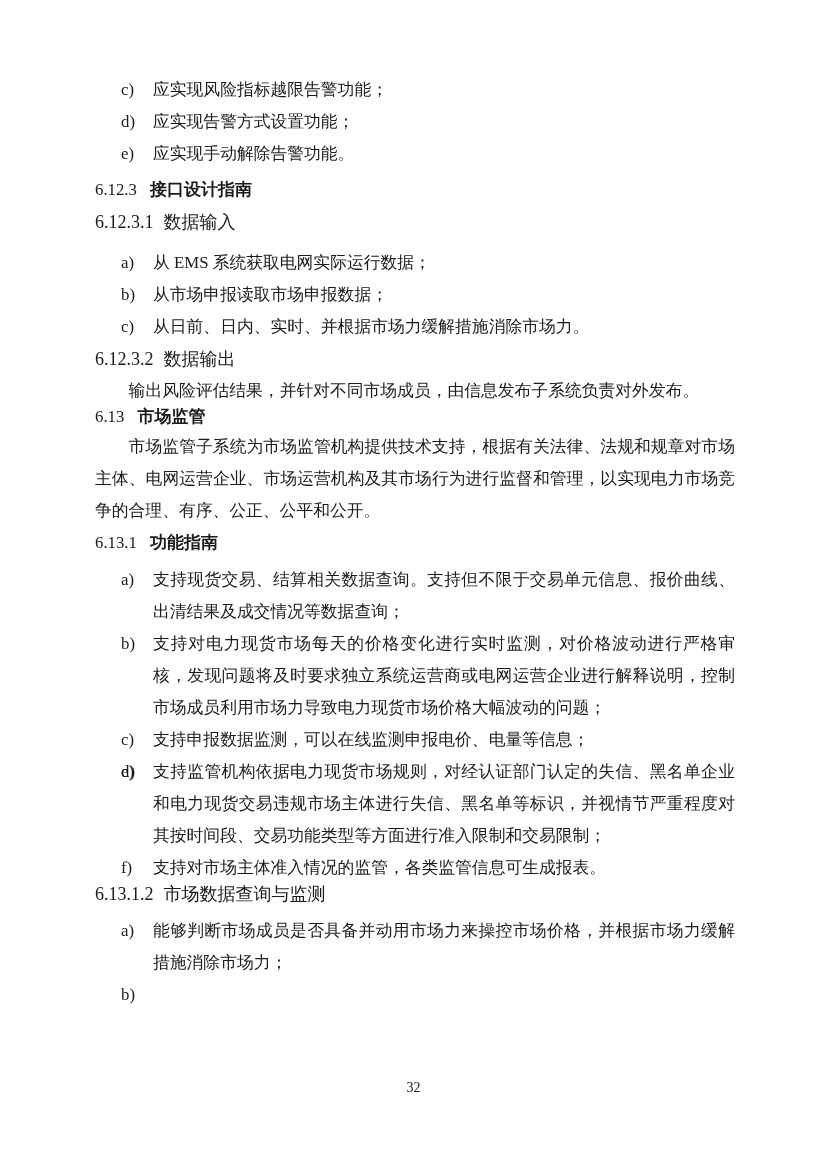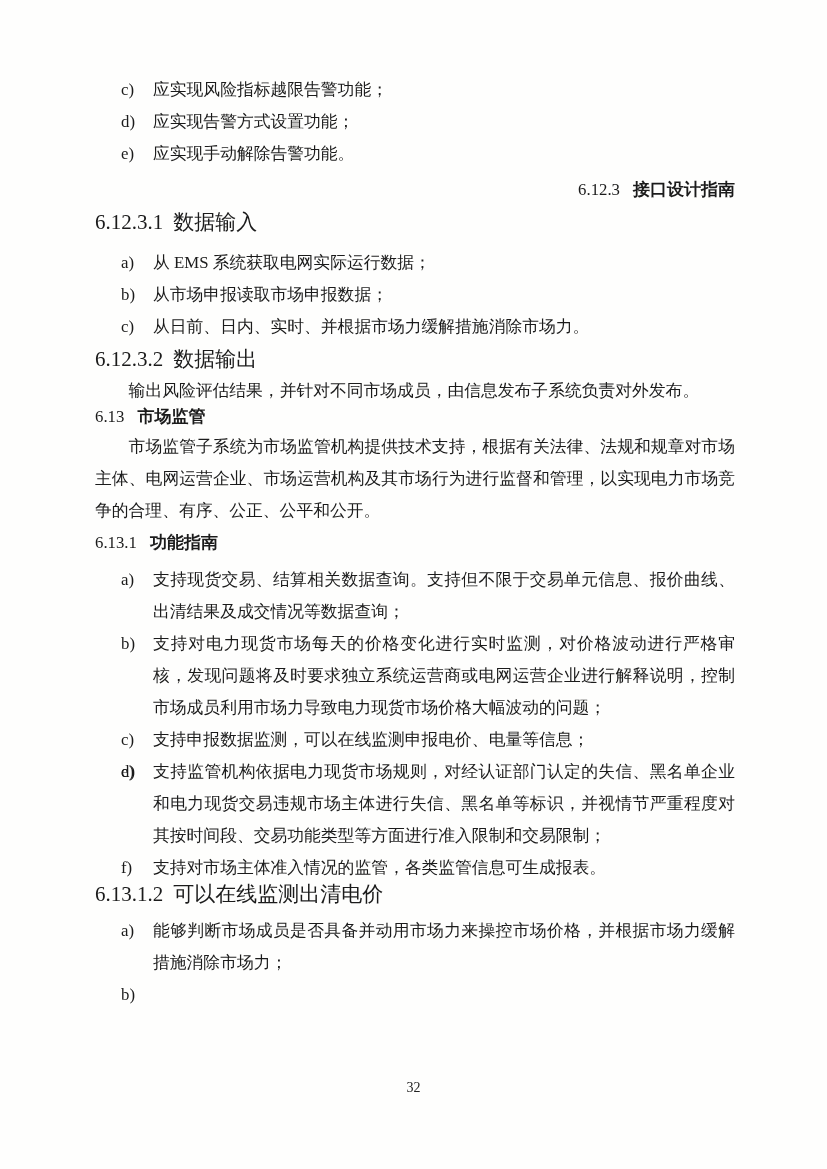--- a/index.html
+++ b/index.html
@@ -38,25 +38,25 @@
   
   .h3 { font-size: 16.8px; }
   .h3 .num { font-weight: normal; }
   .h3 .title {
     font-family: "Liberation Sans", "DejaVu Sans", sans-serif;
     font-weight: bold;
     font-size: 17px;
     margin-left: 13px;
   }
   
-  .h4 { font-size: 21px; font-weight: normal; }
+  .h4 { font-size: 18px; font-weight: normal; }
   .h4 .title { margin-left: 10px; }
 
   
-  .mt4  { margin-top: 4px; text-align: right; }
+  .mt4  { margin-top: 4px; }
   .mt9  { margin-top: 9px; }
   .mt5  { margin-top: 5px; }
   .mt2  { margin-top: 2px; }
   .mtn6 { margin-top: -6px; }
   .mtn2 { margin-top: -2px; }
 
   .footer {
     position: absolute;
     left: 0;
     right: 0;
@@ -147,21 +147,21 @@
         <span class="marker">e)</span>
         <span>支持监管机构依据电力现货市场规则，对经认证部门认定的失信、黑名单企业和电力现货交易违规市场主体进行失信、黑名单等标识，并视情节严重程度对其按时间段、交易功能类型等方面进行准入限制和交易限制；</span>
       </div>
       <div class="li">
         <span class="marker">f)</span>
         <span>支持对市场主体准入情况的监管，各类监管信息可生成报表。</span>
       </div>
     </div>
 
     <div class="h4 mtn6">
-      <span class="num">6.13.1.2</span><span class="title">可以在线监测出清电价</span>
+      <span class="num">6.13.1.2</span><span class="title">市场数据查询与监测</span>
     </div>
 
     <div class="mt5">
       <div class="li">
         <span class="marker">a)</span>
         <span>能够判断市场成员是否具备并动用市场力来操控市场价格，并根据市场力缓解措施消除市场力；</span>
       </div>
       <div class="li">
         <span class="marker">b)</span>
       </div>

